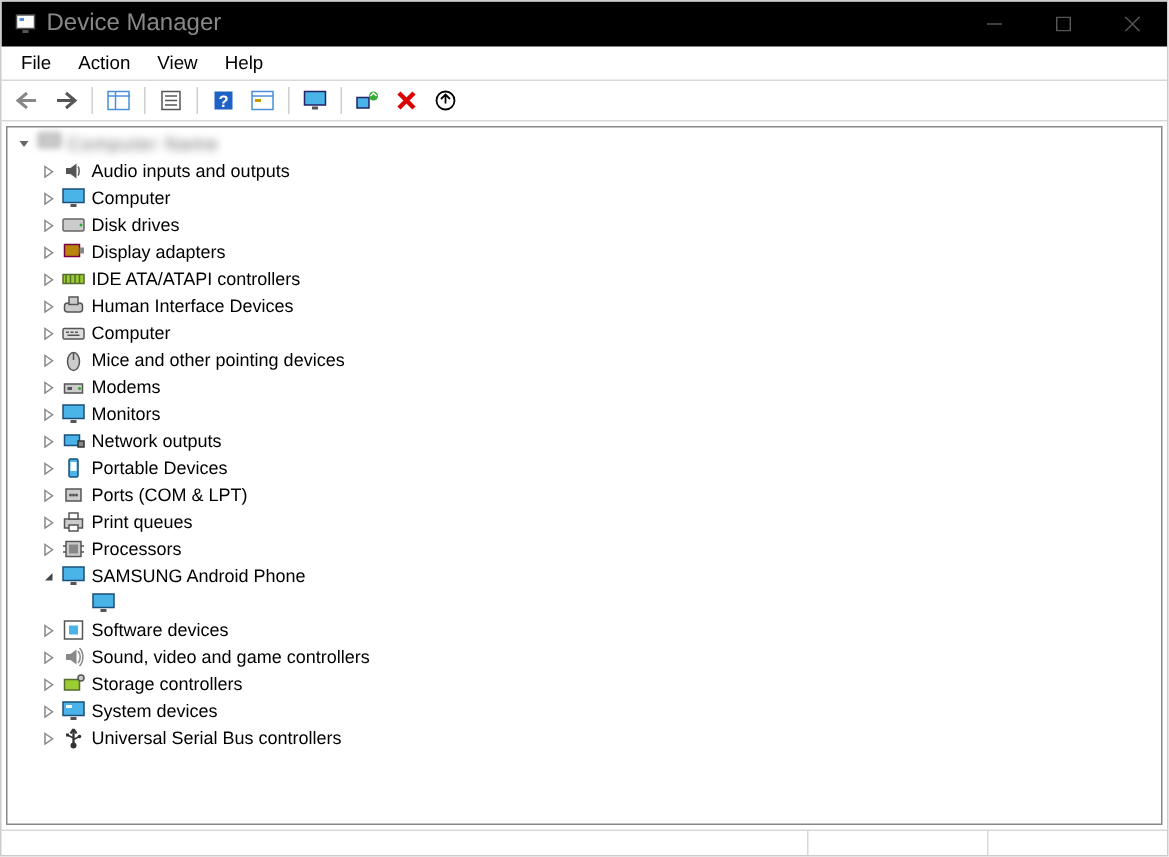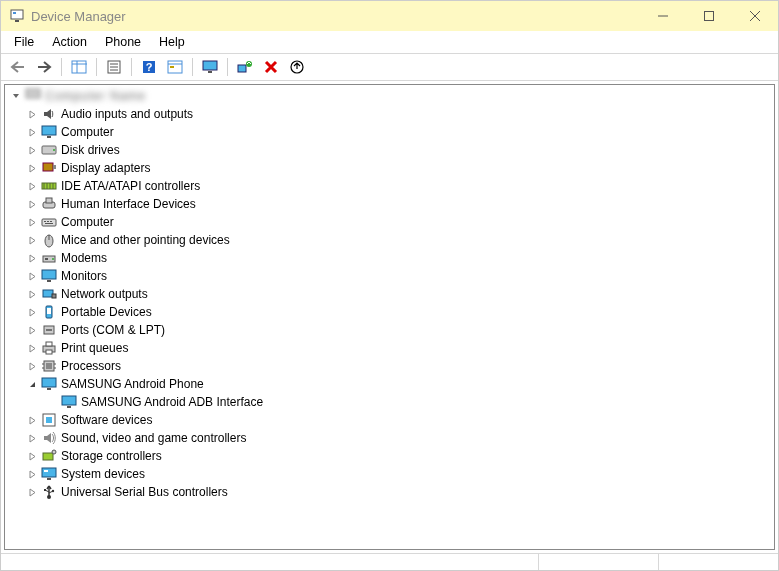--- a/index.html
+++ b/index.html
@@ -13,23 +13,23 @@
     height: 571px;
     overflow: hidden;
     border: 1px solid #ccc;
   }
   
   .titlebar {
     height: 30px;
     display: flex;
     align-items: center;
     padding: 0 0 0 8px;
-    background: #fef9c3;
+    background: #000000;
     color: #888;
-    font-size: 13px;
+    font-size: 16px;
   }
   .titlebar .app-icon {
     width: 16px; height: 16px; margin-right: 6px;
     display: flex; align-items: center; justify-content: center;
   }
   .titlebar .title { flex: 0 0 auto; }
   .titlebar .spacer { flex: 1; }
   .win-controls { display: flex; }
   .win-btn {
     width: 46px; height: 30px;
@@ -153,21 +153,21 @@
           <line x1="0" y1="0" x2="10" y2="10" stroke-width="1"></line>
           <line x1="10" y1="0" x2="0" y2="10" stroke-width="1"></line>
         </svg>
     </div>
   </div>
 </div>
 
 <div class="menubar">
   <div class="menu-item">File</div>
   <div class="menu-item">Action</div>
-  <div class="menu-item">Phone</div>
+  <div class="menu-item">View</div>
   <div class="menu-item">Help</div>
 </div>
 
 <div class="toolbar">
   <div class="tool-btn" title="Back">
     <svg width="16" height="14" viewBox="0 0 16 14">
         <path d="M8 2 L2 7 L8 12 M2 7 H14" fill="none" stroke="#888" stroke-width="2"></path>
       </svg>
   </div>
   <div class="tool-btn" title="Forward">
@@ -488,21 +488,20 @@
           </span>
           <span class="dev-label">SAMSUNG Android Phone</span>
         </div>
         <div class="sub-row">
           <span class="dev-icon">
             <svg width="16" height="16" viewBox="0 0 16 16">
               <rect x="1" y="2" width="14" height="9" fill="#4ab4e8" stroke="#1a4e7a"></rect>
               <rect x="6" y="12" width="4" height="2" fill="#555"></rect>
             </svg>
           </span>
-          <span class="dev-label">SAMSUNG Android ADB Interface</span>
         </div>
         <div class="cat-row">
           <span class="expander">
             <svg width="9" height="9" viewBox="0 0 9 9">
               <path d="M2 1 L7 4.5 L2 8 Z" fill="none" stroke="#888"></path>
             </svg>
           </span>
           <span class="dev-icon">
             <svg width="16" height="16" viewBox="0 0 16 16">
               <rect x="2" y="2" width="12" height="12" fill="none" stroke="#555"></rect>

